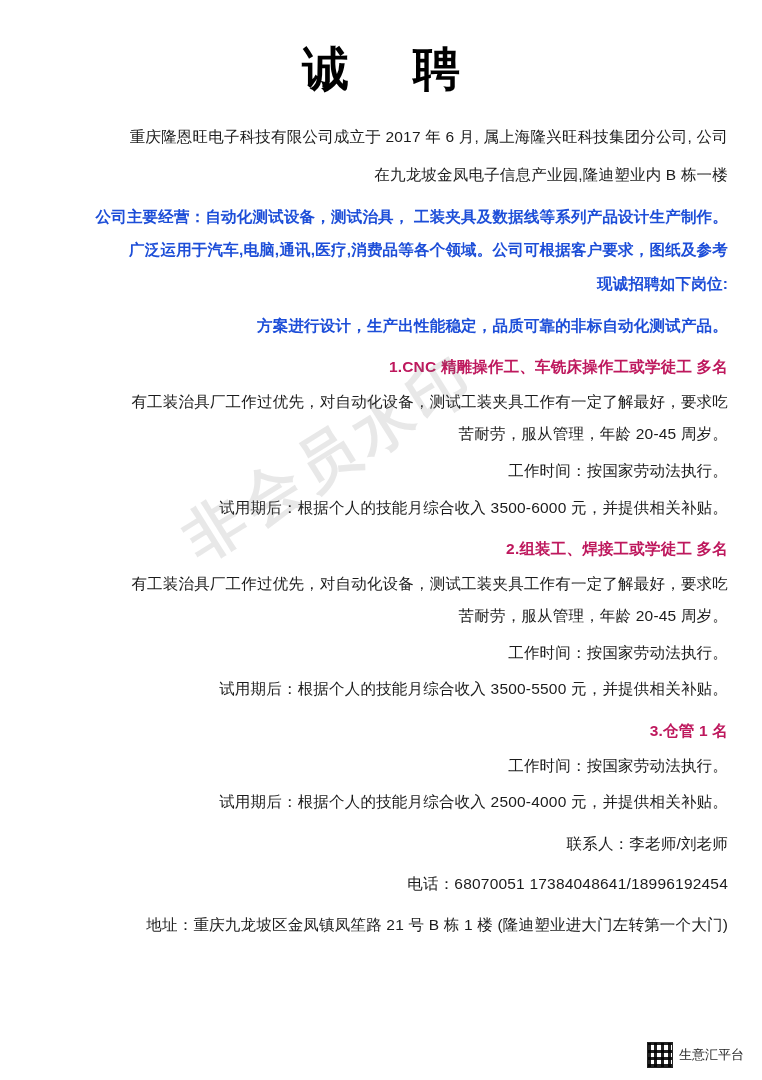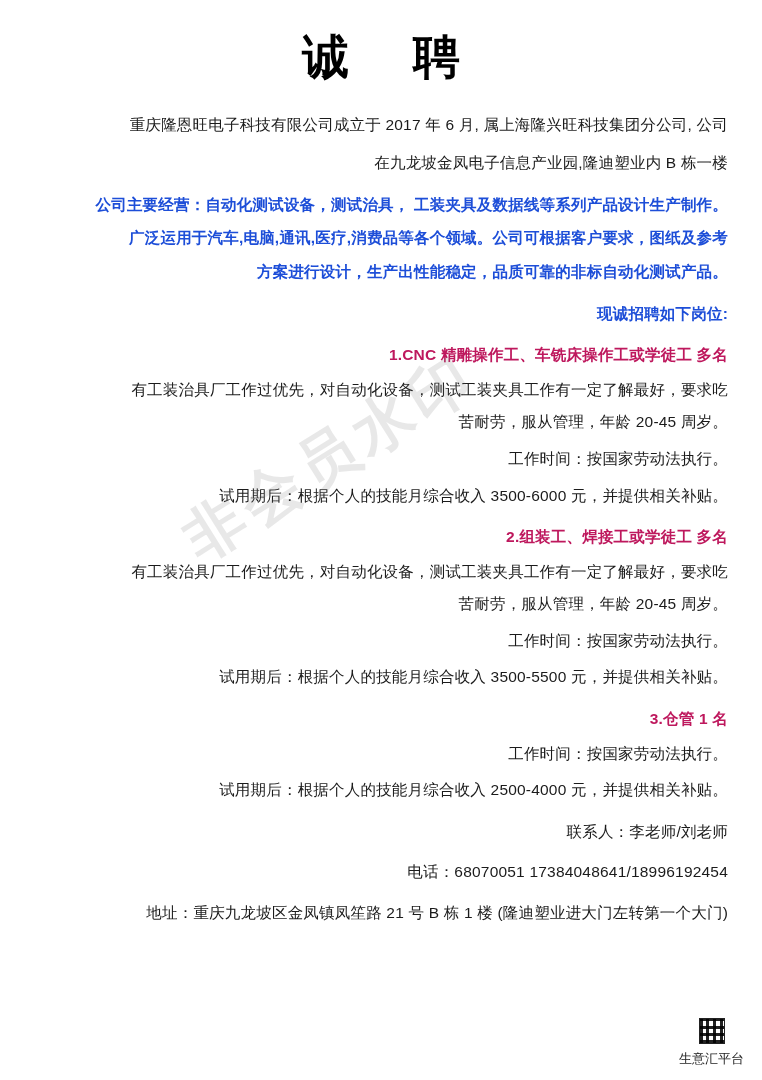--- a/index.html
+++ b/index.html
@@ -20,21 +20,21 @@
     width: 762px;
     height: 1080px;
     box-sizing: border-box;
     padding: 0 34px;
   }
   .title {
     text-align: center;
     font-size: 47px;
     font-weight: bold;
     letter-spacing: 26px;
-    padding-top: 28px;
+    padding-top: 40px;
     padding-left: 26px;
     line-height: 1.25;
     color: #000;
     font-family: "Liberation Serif", "DejaVu Serif", serif;
   }
   .body-block {
     margin-top: 24px;
     text-align: right;
   }
   p {
@@ -93,21 +93,20 @@
   }
   
   .footer-badge {
     position: absolute;
     right: 18px;
     bottom: 12px;
     display: flex;
     align-items: center;
     gap: 6px;
     z-index: 6;
-    flex-direction: column;
   }
   .qr {
     width: 26px;
     height: 26px;
     background:
       linear-gradient(90deg, #222 0 3px, transparent 3px 6px, #222 6px 9px, transparent 9px 13px, #222 13px 16px, transparent 16px 20px, #222 20px 23px, transparent 23px 26px),
       linear-gradient(0deg, #222 0 3px, transparent 3px 7px, #222 7px 10px, transparent 10px 14px, #222 14px 17px, transparent 17px 22px, #222 22px 26px);
     background-blend-mode: multiply;
     border: 1px solid #222;
     box-sizing: border-box;
@@ -125,23 +124,23 @@
 
   <div class="title">诚    聘</div>
 
   <div class="body-block">
 
     <p>重庆隆恩旺电子科技有限公司成立于 2017 年 6 月, 属上海隆兴旺科技集团分公司, 公司</p>
     <p class="spaced">在九龙坡金凤电子信息产业园,隆迪塑业内 B 栋一楼</p>
 
     <p class="bold">公司主要经营：自动化测试设备，测试治具， 工装夹具及数据线等系列产品设计生产制作。</p>
     <p class="bold">广泛运用于汽车,电脑,通讯,医疗,消费品等各个领域。公司可根据客户要求，图纸及参考</p>
+    <p class="bold spaced">现诚招聘如下岗位:</p>
+
     <p class="bold spaced">方案进行设计，生产出性能稳定，品质可靠的非标自动化测试产品。</p>
-
-    <p class="bold spaced">现诚招聘如下岗位:</p>
 
     <p class="head">1.CNC 精雕操作工、车铣床操作工或学徒工   多名</p>
     <p class="tight">有工装治具厂工作过优先，对自动化设备，测试工装夹具工作有一定了解最好，要求吃</p>
     <p class="sub">苦耐劳，服从管理，年龄 20-45 周岁。</p>
     <p class="sub">工作时间：按国家劳动法执行。</p>
     <p class="spaced">试用期后：根据个人的技能月综合收入 3500-6000 元，并提供相关补贴。</p>
 
     <p class="head">2.组装工、焊接工或学徒工  多名</p>
     <p class="tight">有工装治具厂工作过优先，对自动化设备，测试工装夹具工作有一定了解最好，要求吃</p>
     <p class="sub">苦耐劳，服从管理，年龄 20-45 周岁。</p>

